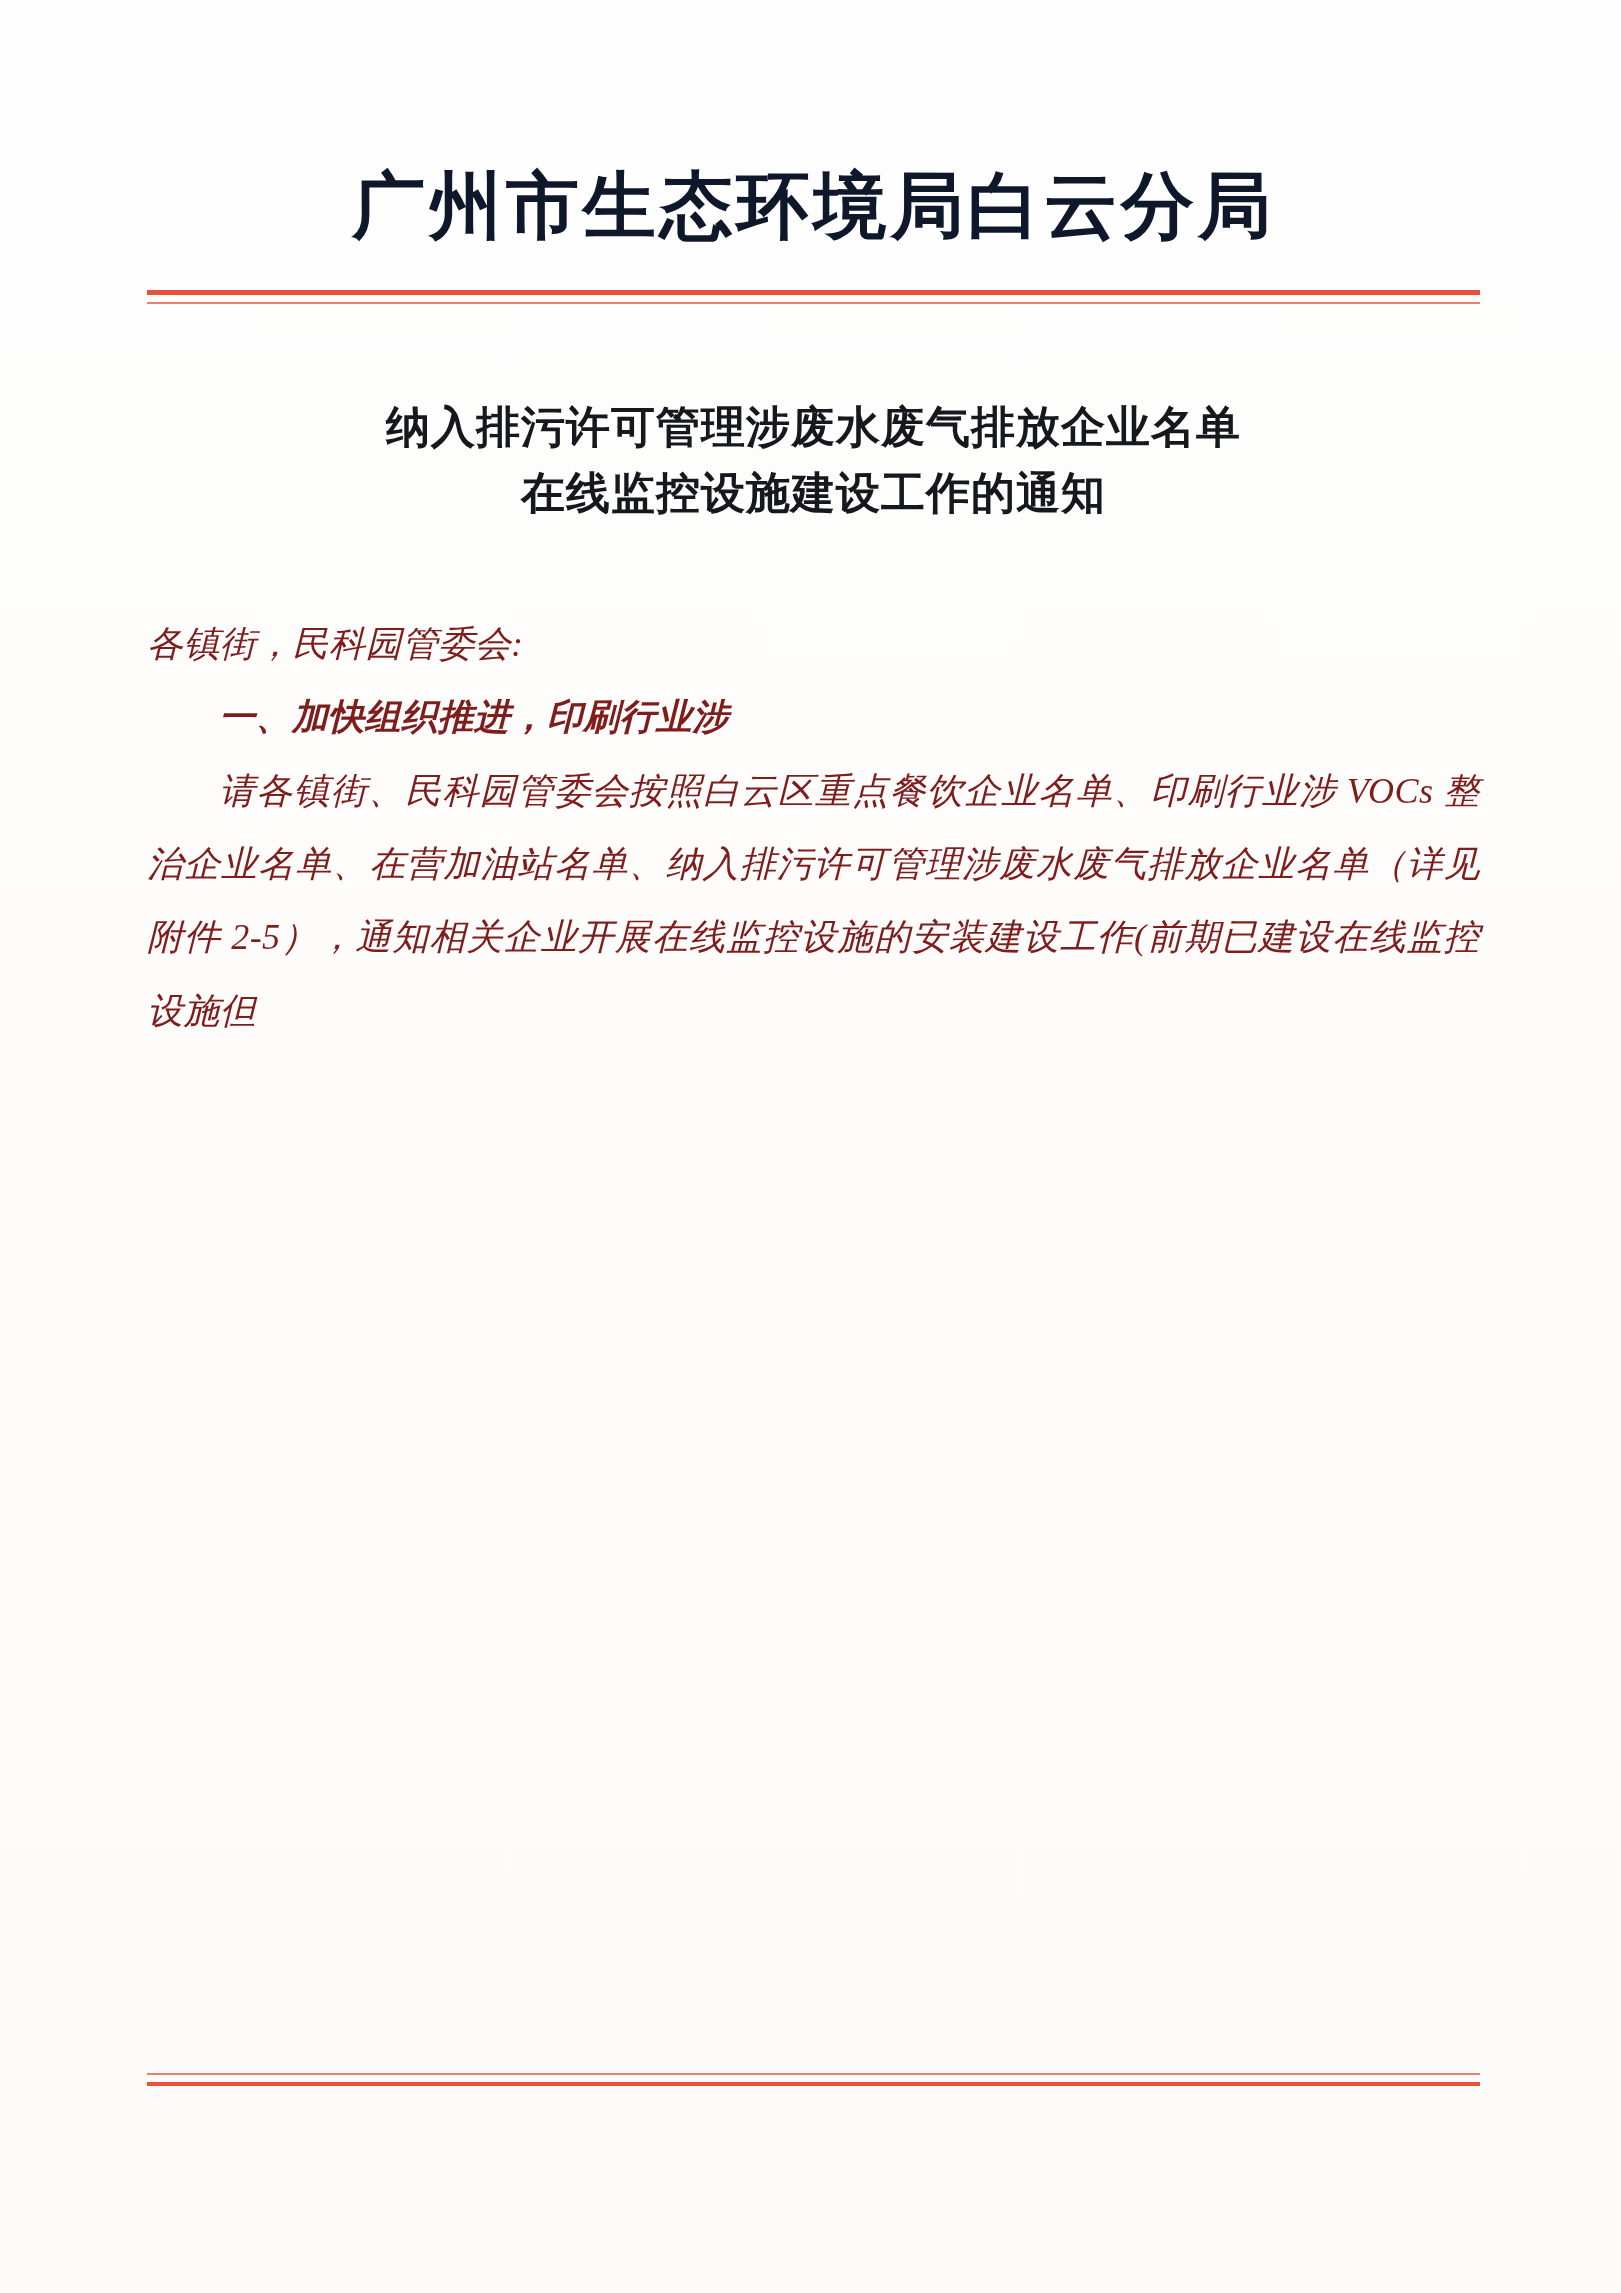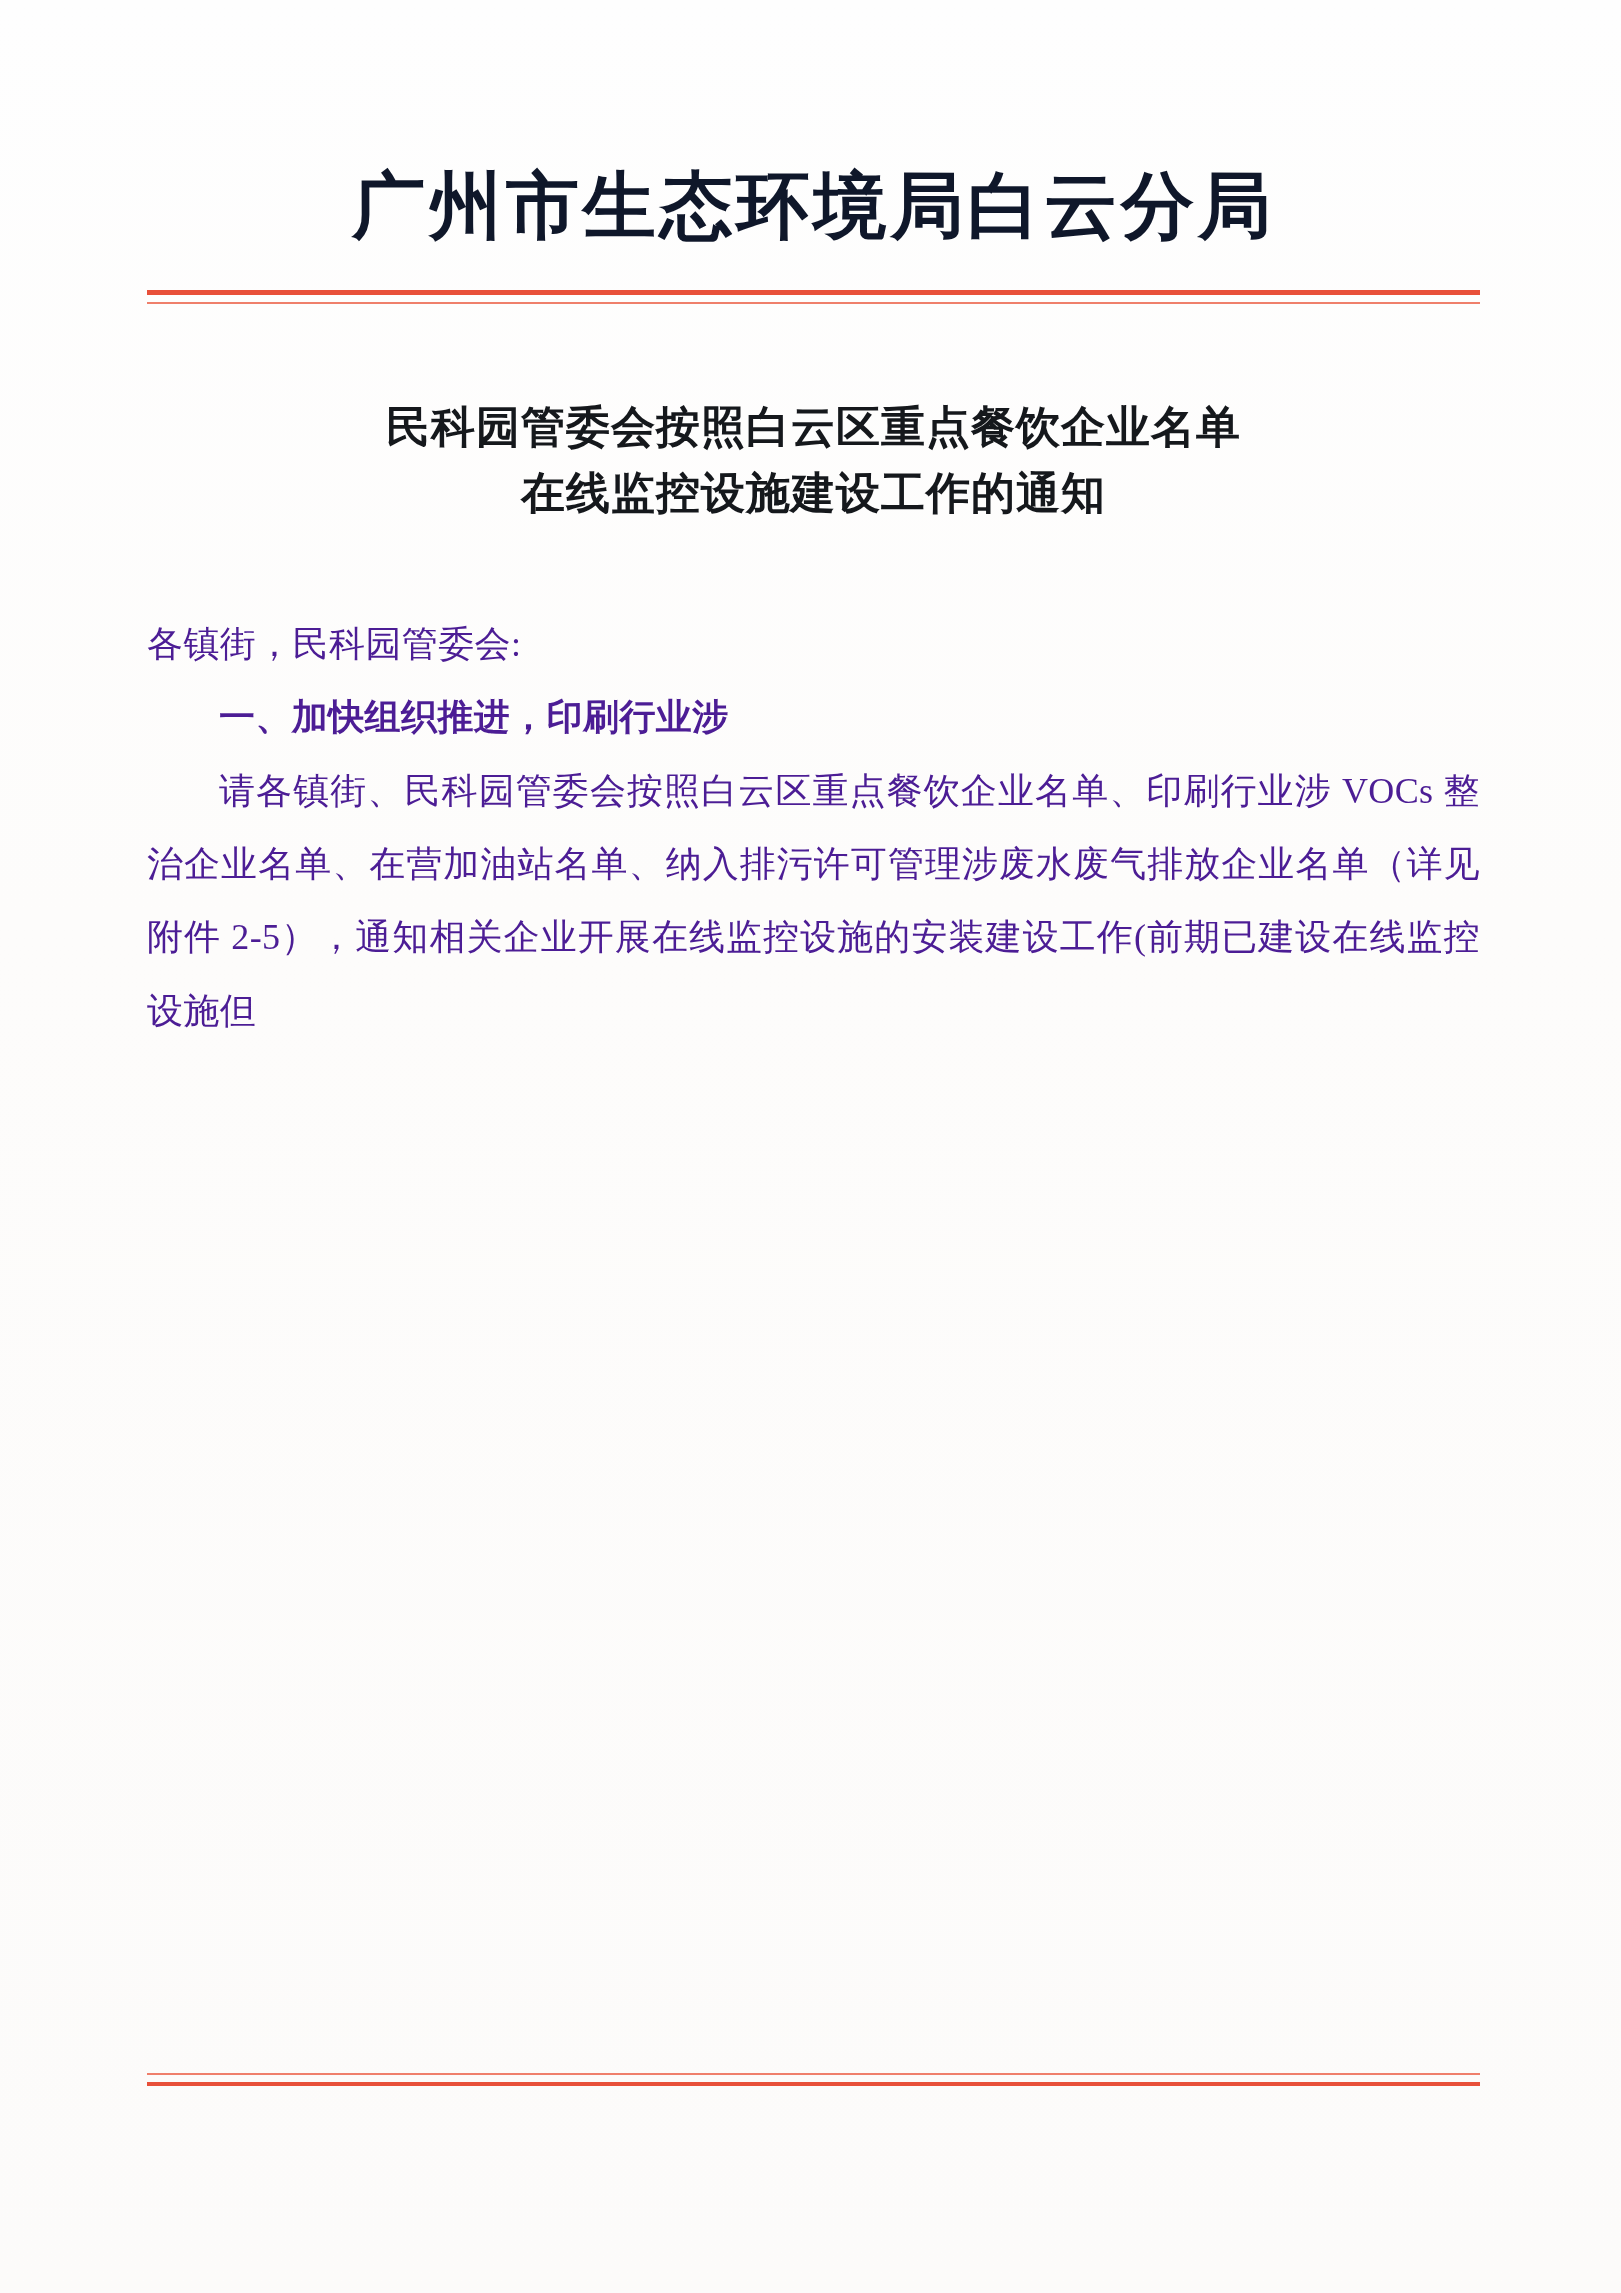--- a/index.html
+++ b/index.html
@@ -83,23 +83,24 @@
   }
   .doc-title .line {
     display: block;
   }
 
   
   .body-text {
     margin-top: 82px;
     font-size: 36px;
     line-height: 2.04;
-    color: #4c1d95;
+    color: #7f1d1d;
     text-align: justify;
     letter-spacing: 0.4px;
+    font-style: italic;
   }
   .body-text p {
     margin: 0;
     text-indent: 2em;
   }
   .body-text p.no-indent {
     text-indent: 0;
   }
   .body-text p.heading {
     font-weight: 700;
@@ -135,21 +136,21 @@
 
     <div class="letterhead">广州市生态环境局白云分局</div>
 
     <div class="rules">
       <div class="rule-thick"></div>
       <div class="rule-gap"></div>
       <div class="rule-thin"></div>
     </div>
 
     <div class="doc-title">
-      <span class="line">民科园管委会按照白云区重点餐饮企业名单</span>
+      <span class="line">纳入排污许可管理涉废水废气排放企业名单</span>
       <span class="line">在线监控设施建设工作的通知</span>
     </div>
 
     <div class="body-text">
       <p class="no-indent">各镇街，民科园管委会:</p>
       <p class="heading">一、加快组织推进，印刷行业涉</p>
       <p>请各镇街、民科园管委会按照白云区重点餐饮企业名单、印刷行业涉 VOCs 整治企业名单、在营加油站名单、纳入排污许可管理涉废水废气排放企业名单（详见附件 2-5），通知相关企业开展在线监控设施的安装建设工作(前期已建设在线监控设施但</p>
     </div>
 
   </div>

